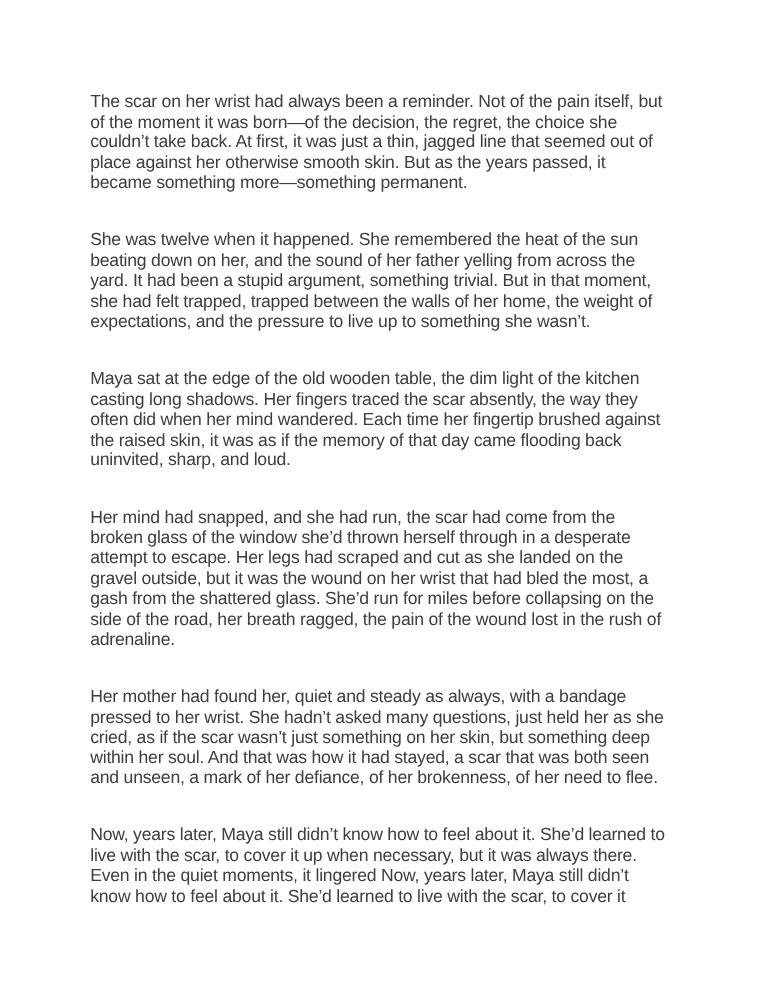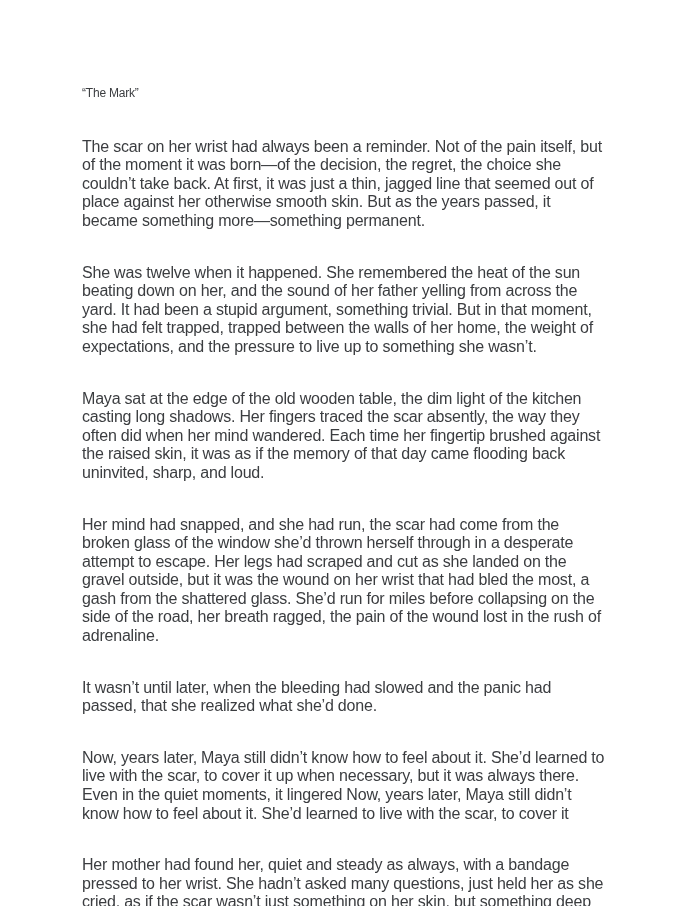--- a/index.html
+++ b/index.html
@@ -32,23 +32,21 @@
     line-height: 18.6px;
     letter-spacing: -0.2px;
     font-weight: 400;
     text-align: left;
   }
 </style>
 </head>
 <body style="background: rgb(255, 255, 255);">
 
 <div class="page" style="color: rgb(59, 61, 64);">
-  <p class="doc-title">“The Mark”</p>
   <div id="doc-body">
       <p class="para">The scar on her wrist had always been a reminder. Not of the pain itself, but of the moment it was born—of the decision, the regret, the choice she couldn’t take back. At first, it was just a thin, jagged line that seemed out of place against her otherwise smooth skin. But as the years passed, it became something more—something permanent.</p>
       <p class="para">She was twelve when it happened. She remembered the heat of the sun beating down on her, and the sound of her father yelling from across the yard. It had been a stupid argument, something trivial. But in that moment, she had felt trapped, trapped between the walls of her home, the weight of expectations, and the pressure to live up to something she wasn’t.</p>
       <p class="para">Maya sat at the edge of the old wooden table, the dim light of the kitchen casting long shadows. Her fingers traced the scar absently, the way they often did when her mind wandered. Each time her fingertip brushed against the raised skin, it was as if the memory of that day came flooding back uninvited, sharp, and loud.</p>
       <p class="para">Her mind had snapped, and she had run, the scar had come from the broken glass of the window she’d thrown herself through in a desperate attempt to escape. Her legs had scraped and cut as she landed on the gravel outside, but it was the wound on her wrist that had bled the most, a gash from the shattered glass. She’d run for miles before collapsing on the side of the road, her breath ragged, the pain of the wound lost in the rush of adrenaline.</p>
-      <p class="para">It wasn’t until later, when the bleeding had slowed and the panic had passed, that she realized what she’d done.</p>
+      <p class="para">Her mother had found her, quiet and steady as always, with a bandage pressed to her wrist. She hadn’t asked many questions, just held her as she cried, as if the scar wasn’t just something on her skin, but something deep within her soul. And that was how it had stayed, a scar that was both seen and unseen, a mark of her defiance, of her brokenness, of her need to flee.</p>
       <p class="para">Now, years later, Maya still didn’t know how to feel about it. She’d learned to live with the scar, to cover it up when necessary, but it was always there. Even in the quiet moments, it lingered Now, years later, Maya still didn’t know how to feel about it. She’d learned to live with the scar, to cover it</p>
-      <p class="para">Her mother had found her, quiet and steady as always, with a bandage pressed to her wrist. She hadn’t asked many questions, just held her as she cried, as if the scar wasn’t just something on her skin, but something deep within her soul. And that was how it had stayed, a scar that was both seen and unseen, a mark of her defiance, of her brokenness, of her need to flee.</p>
     </div>
 </div>
 
 </body></html>

